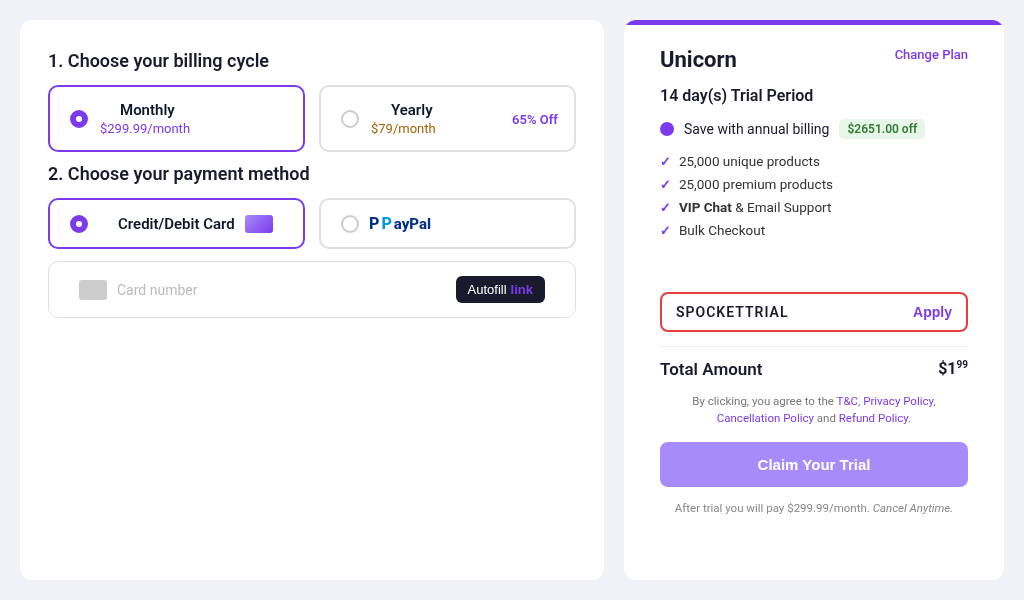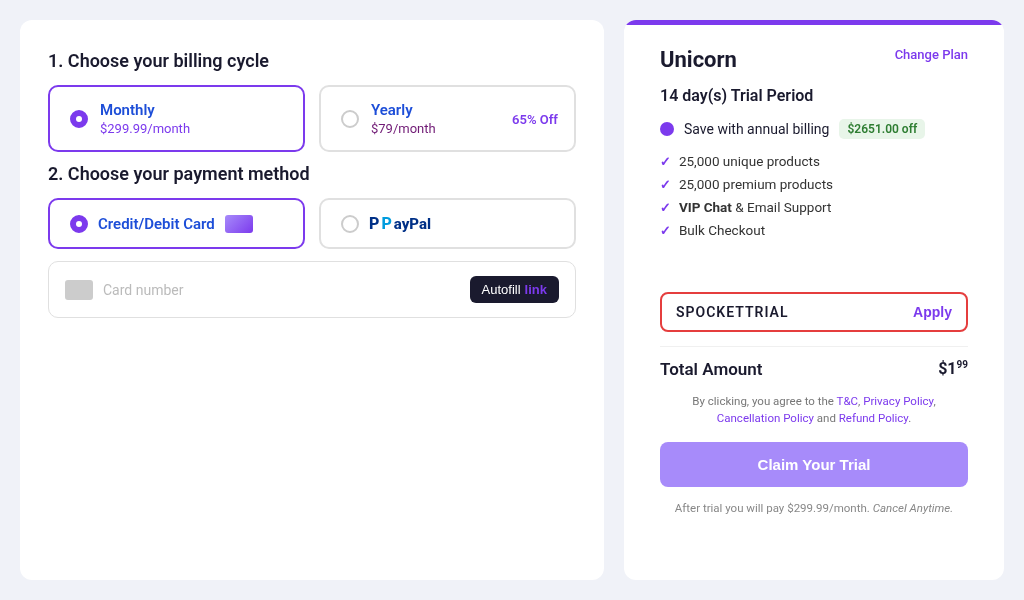--- a/index.html
+++ b/index.html
@@ -77,29 +77,30 @@
       border-radius: 50%;
       background: white;
     }
     .billing-label-group {
       display: flex;
       flex-direction: column;
     }
     .billing-label {
       font-size: 15px;
       font-weight: 600;
-      color: #1d4ed8;
+      color: #0f172a;
+      margin-left: 20px;
     }
     .billing-price {
       font-size: 13px;
       color: #7c3aed;
       margin-top: 2px;
     }
     .billing-price.dark {
-      color: #701a75;
+      color: #a16207;
     }
     .discount-badge {
       position: absolute;
       right: 16px;
       top: 50%;
       transform: translateY(-50%);
       color: #7c3aed;
       font-size: 13px;
       font-weight: 600;
     }
@@ -133,21 +134,21 @@
       width: 28px;
       height: 18px;
       background: linear-gradient(135deg, #a78bfa, #7c3aed);
       border-radius: 3px;
       display: inline-block;
     }
     
     .card-input-wrapper {
       border: 1px solid #e0e0e0;
       border-radius: 10px;
-      padding: 14px 16px;
+      padding: 14px 30px;
       display: flex;
       align-items: center;
       justify-content: space-between;
       background: #fff;
     }
     .card-input-left {
       display: flex;
       align-items: center;
       gap: 10px;
       color: #aaa;

